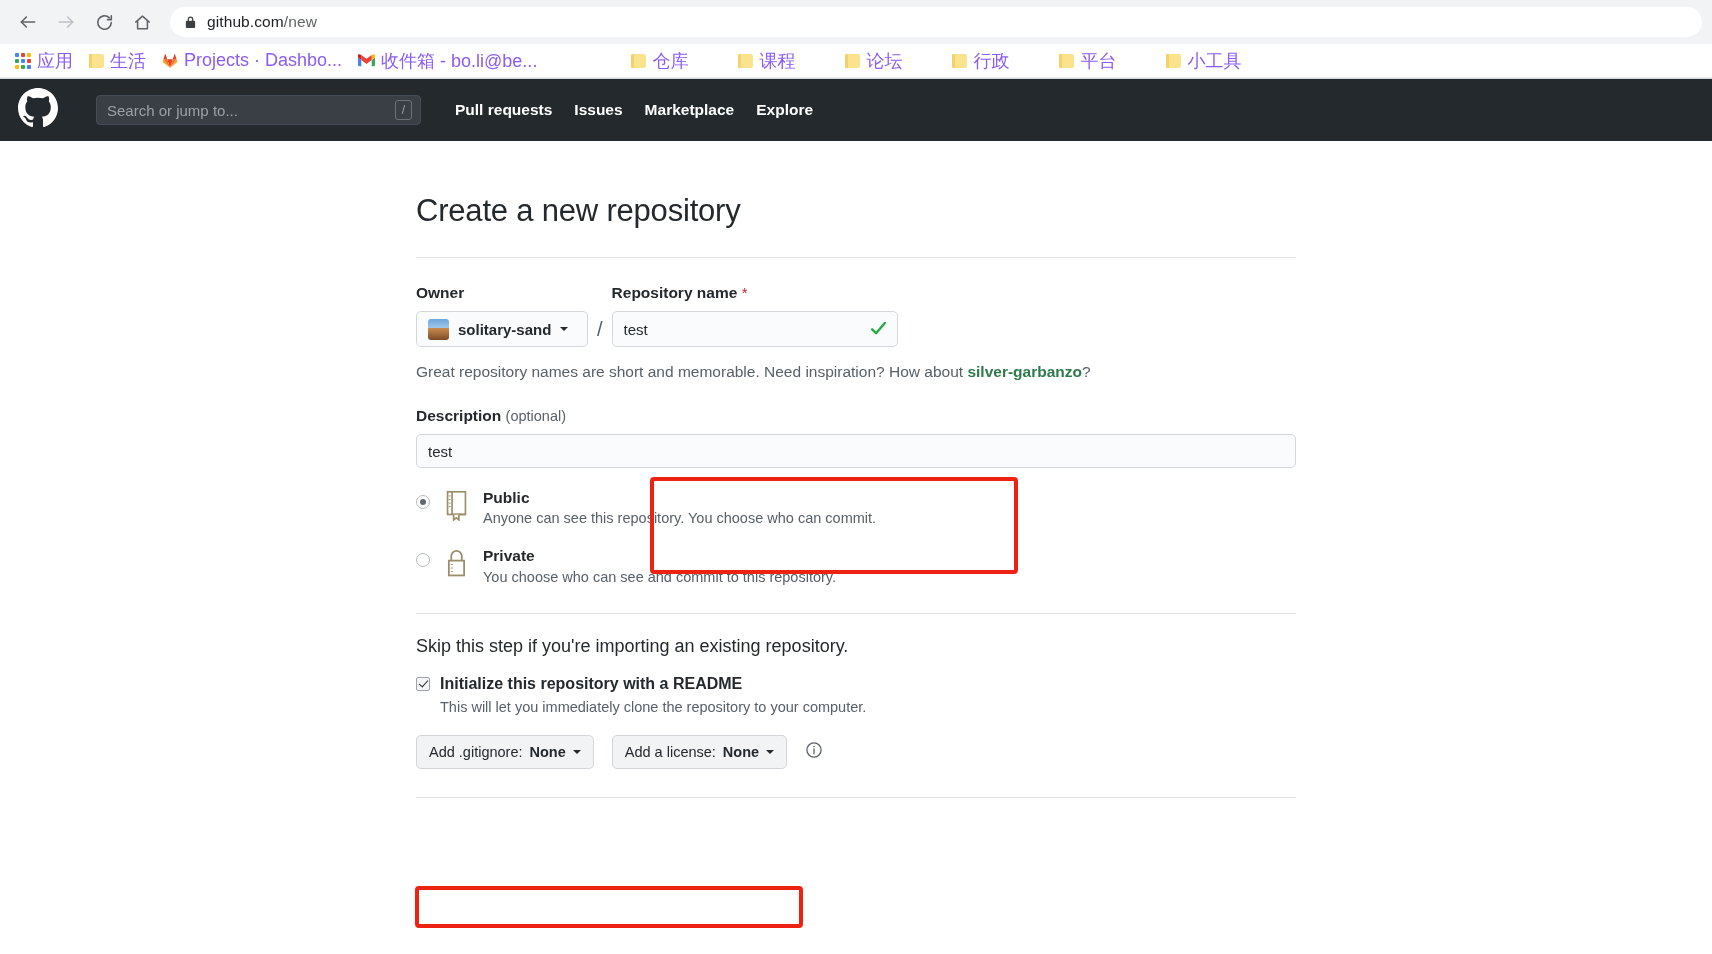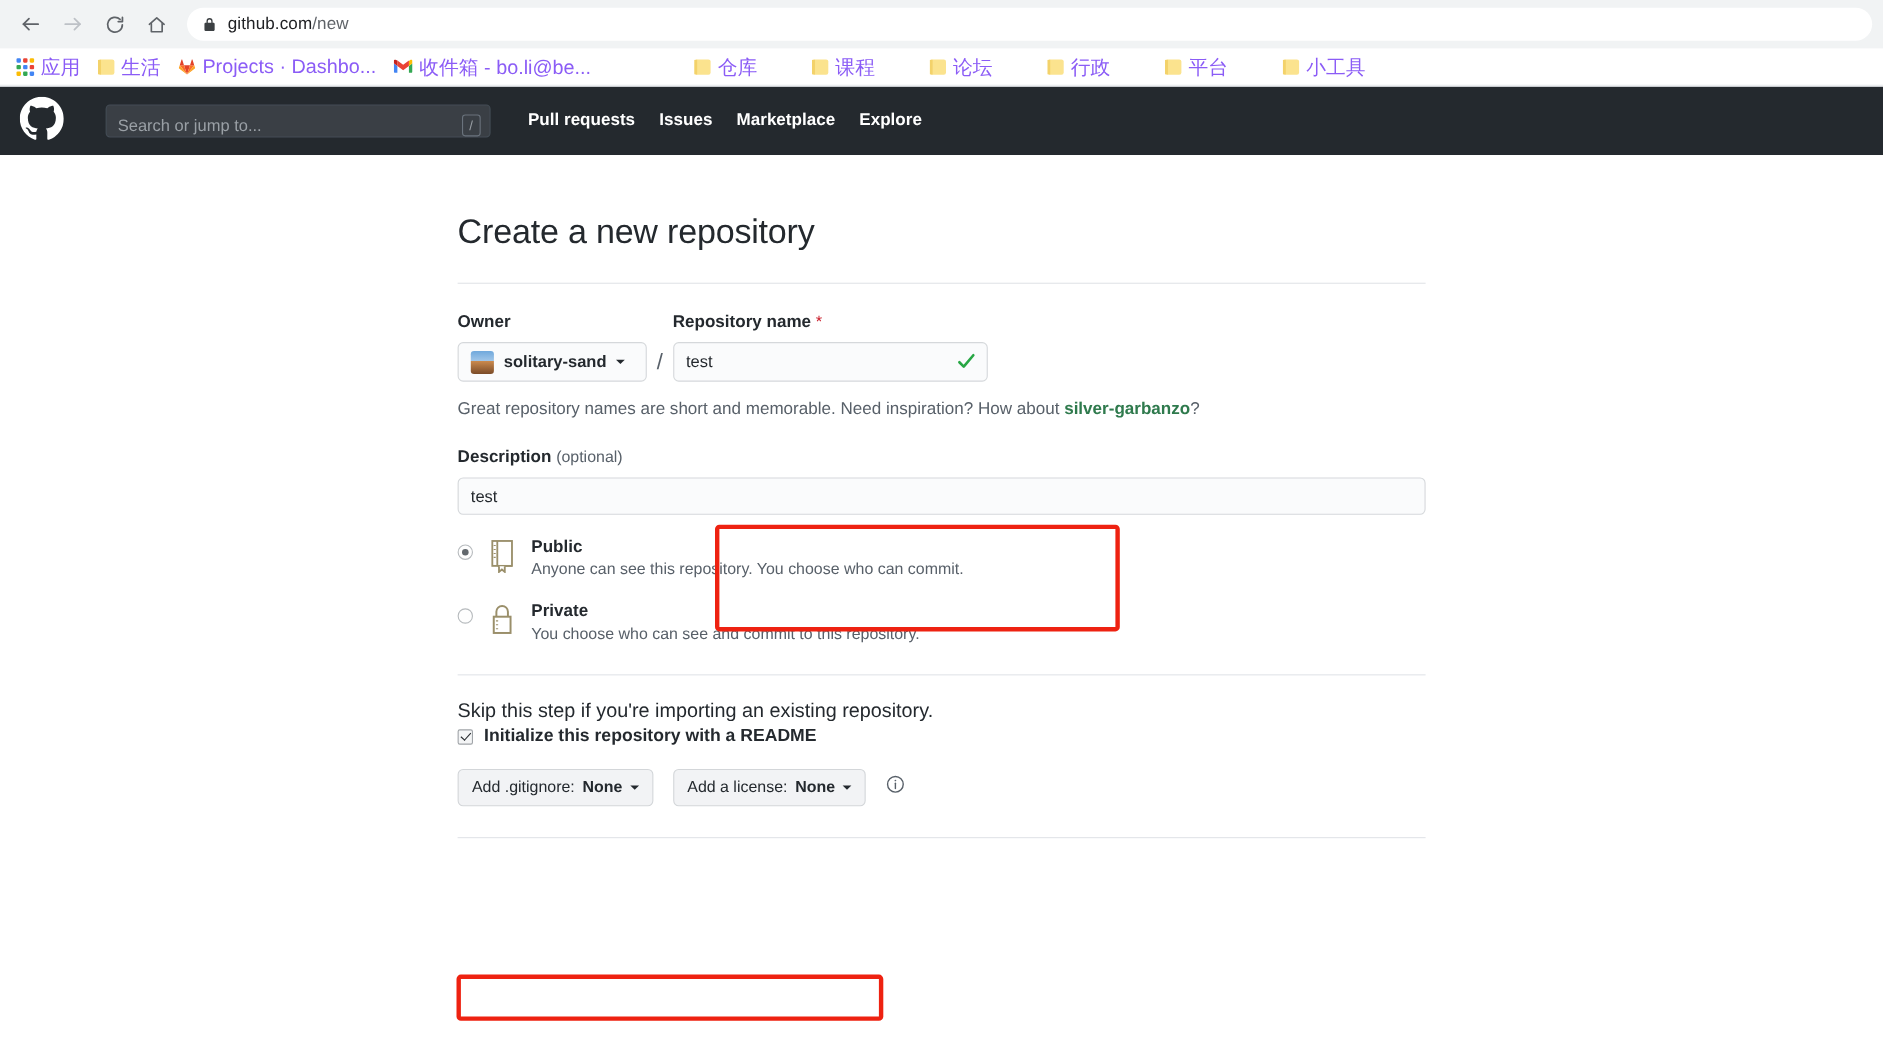--- a/index.html
+++ b/index.html
@@ -97,27 +97,27 @@
   .gh-header {
     height: 62px;
     background: #24292e;
     display: flex;
     align-items: center;
     padding: 0 16px;
     gap: 16px;
   }
   .gh-logo { flex: 0 0 auto; margin-left: 2px; }
   .gh-search {
-    width: 350px;
+    width: 325px;
     height: 30px;
     background: #3a3f45;
     border: 1px solid #444d56;
     border-radius: 4px;
     display: flex;
-    align-items: flex-end;
+    align-items: center;
     padding: 0 8px;
     margin-left: 22px;
   }
   .gh-search input {
     flex: 1 1 auto;
     background: transparent;
     border: none;
     outline: none;
     color: #d8dde2;
     font-size: 15px;
@@ -319,21 +319,21 @@
   .skip-text {
     font-size: 18px;
     color: #24292e;
     margin-top: 22px;
   }
 
   .readme-row {
     display: flex;
     align-items: center;
     gap: 10px;
-    margin-top: 4px;
+    margin-top: 18px;
   }
   .cbox {
     width: 14px; height: 14px;
     border: 1px solid #a0a4a8;
     border-radius: 2px;
     background: #f4f5f6;
     flex: 0 0 auto;
     position: relative;
   }
   .cbox.checked::after {
@@ -624,20 +624,21 @@
     </div>
 
     <hr class="rule" style="margin-top:18px">
 
     <div class="skip-text">Skip this step if you're importing an existing repository.</div>
 
     <div class="readme-row">
       <span class="cbox checked"></span>
       <span class="readme-label">Initialize this repository with a README</span>
     </div>
+    <div class="readme-sub">This will let you immediately clone the repository to your computer.</div>
 
     <div class="btn-row">
       <div class="sel-btn">
         <span>Add .gitignore:</span>
         <b>None</b>
         <span class="caret"></span>
       </div>
 
       <div class="sel-btn">
         <span>Add a license:</span>

